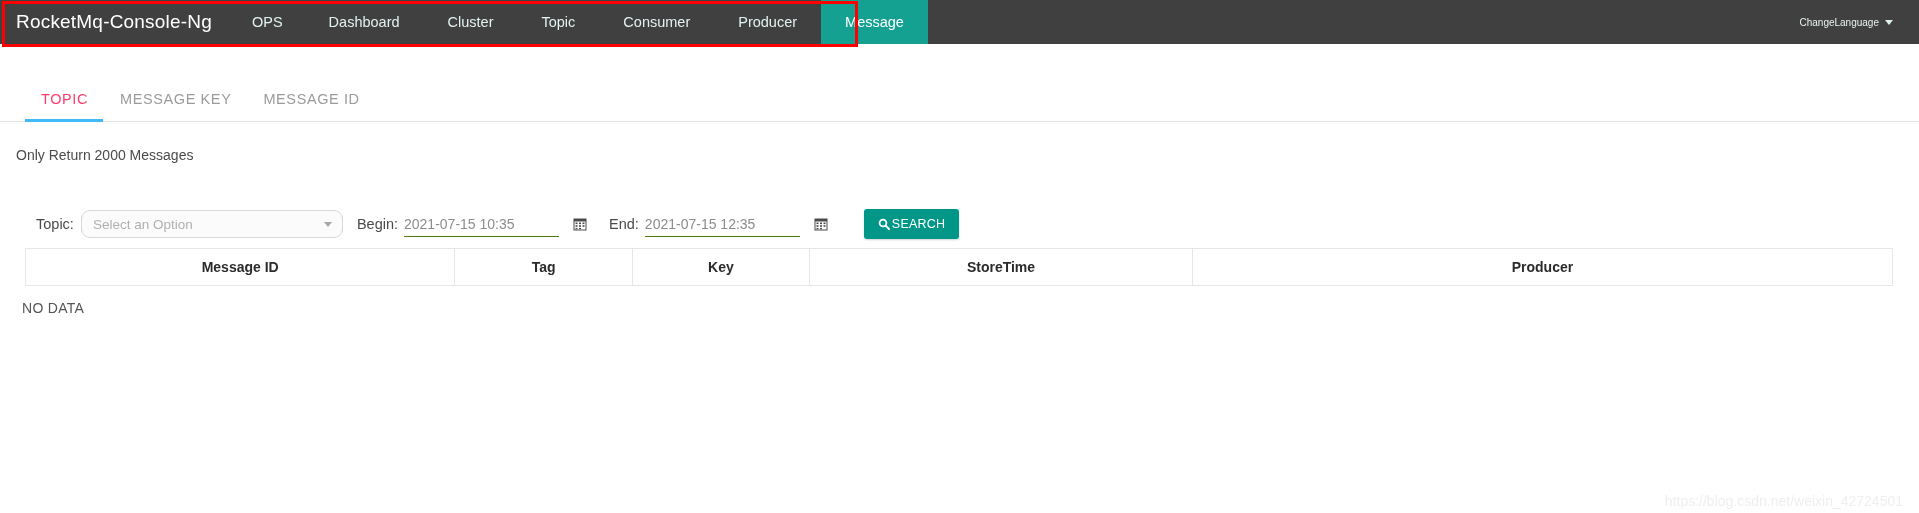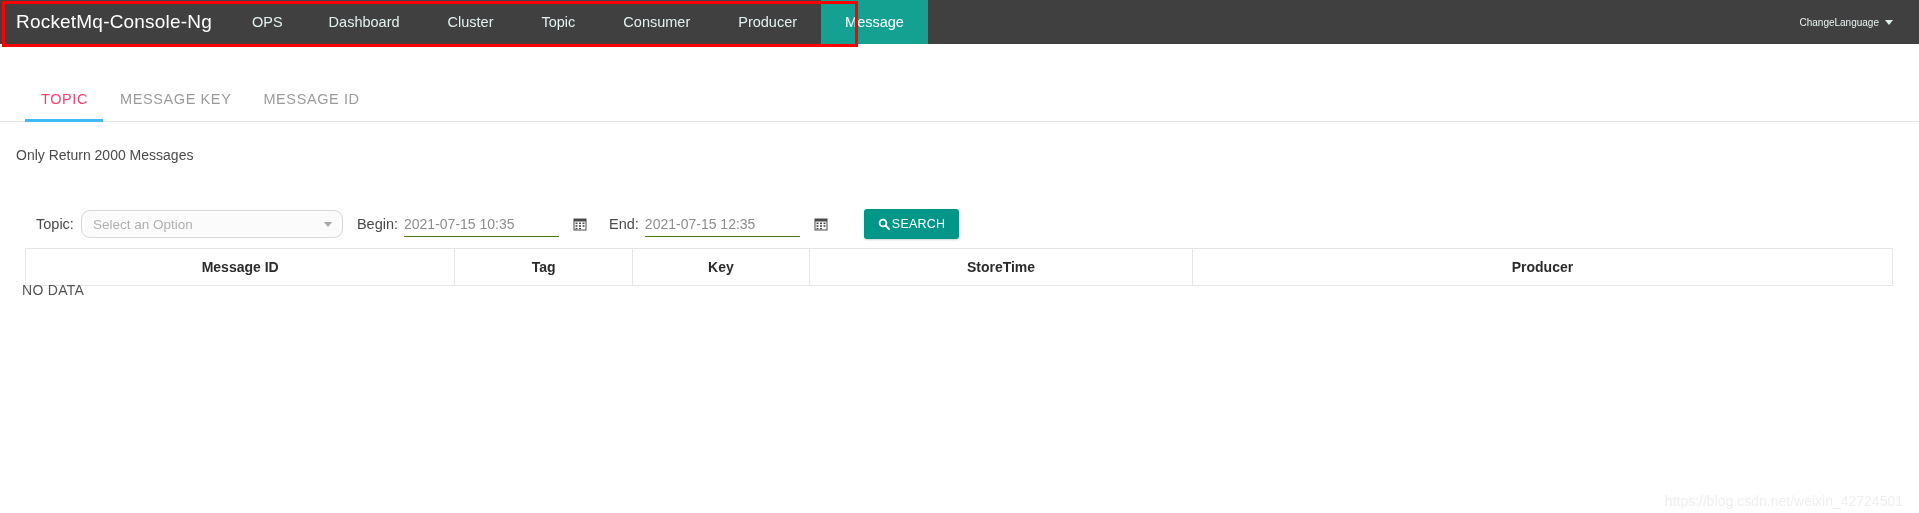--- a/index.html
+++ b/index.html
@@ -240,21 +240,21 @@
     text-align: center;
   }
   .col-msgid { width: 23.0%; }
   .col-tag   { width: 9.5%; }
   .col-key   { width: 9.5%; }
   .col-store { width: 20.5%; }
   .col-oper  { width: 37.5%; }
 
   .no-data {
     position: absolute;
-    top: 282px;
+    top: 300px;
     left: 22px;
     font-size: 14px;
     color: #555555;
     letter-spacing: .3px;
   }
 
   
   .watermark {
     position: absolute;
     right: 16px;

